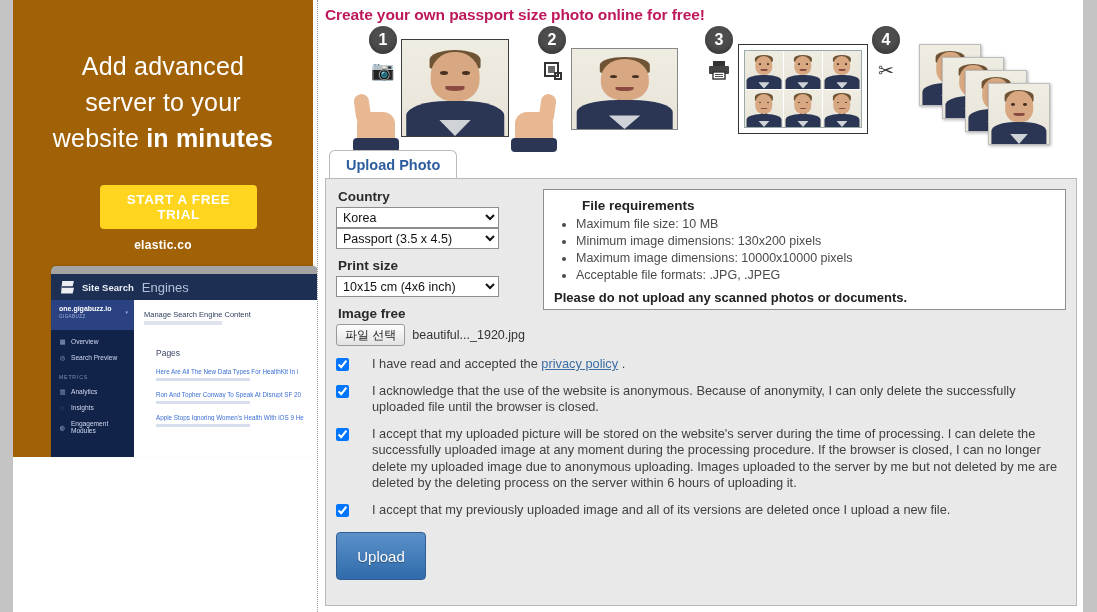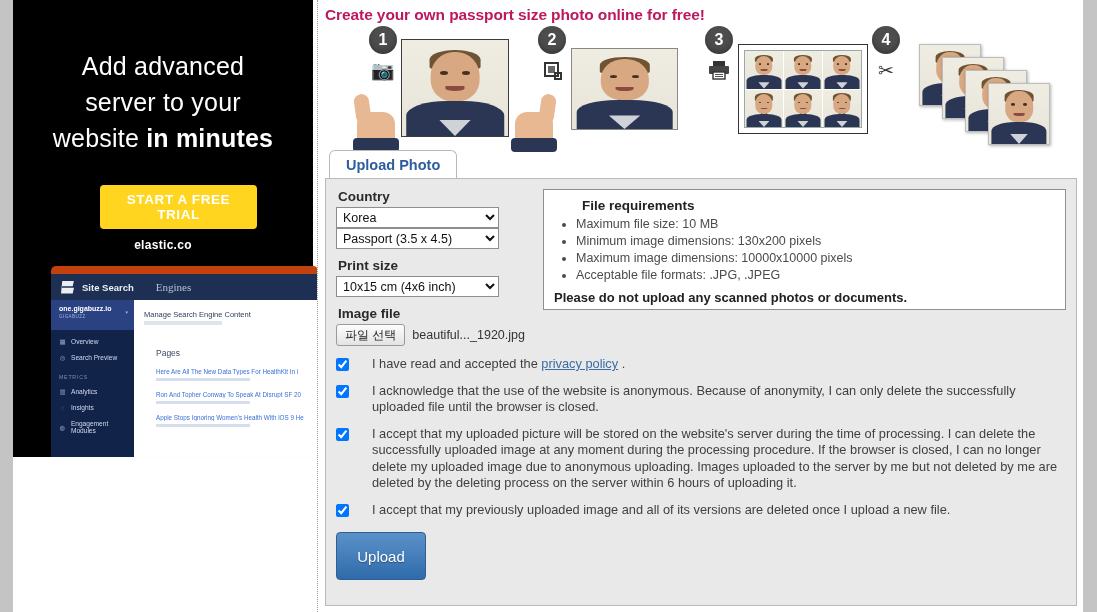--- a/index.html
+++ b/index.html
@@ -28,21 +28,21 @@
 
   
   .ad-col {
     position: absolute; left: 13px; top: 0; width: 305px; height: 612px;
     background: #ffffff;
     border-right: 1px dotted #9a9a9a;
     overflow: hidden;
   }
   .ad-banner {
     position: absolute; left: 0; top: 0; width: 300px; height: 457px;
-    background: #000000;
+    background: #a16207;
   }
   .ad-headline {
     position: absolute; left: 0; top: 48px; width: 300px;
     text-align: center;
     color: #ffffff;
     font-size: 25px;
     line-height: 36px;
     font-weight: 300;
     letter-spacing: 0.2px;
     padding: 0 12px;
@@ -66,40 +66,40 @@
     color: #ffffff;
     font-size: 12px;
     font-weight: 600;
     letter-spacing: 0.3px;
   }
 
   
   .shot {
     position: absolute; left: 38px; top: 266px;
     width: 267px; height: 191px;
-    background: #c2410c;
+    background: #a3a3a3;
     border-top-left-radius: 5px;
     border-top-right-radius: 5px;
     overflow: hidden;
     box-shadow: 0 -1px 3px rgba(0,0,0,0.10);
   }
   .shot-topbar {
     position: absolute; left: 0; top: 8px; width: 267px; height: 26px;
     background: #1d2f52;
     display: flex; align-items: center; gap: 8px;
     padding-left: 10px;
   }
   .shot-logo {
     width: 13px; height: 13px; flex: 0 0 auto;
     background: #ffffff;
     clip-path: polygon(10% 0, 100% 0, 90% 45%, 0 45%, 10% 55%, 100% 55%, 90% 100%, 0 100%);
     opacity: .92;
   }
   .shot-brand { color: #e9eef8; font-size: 9.5px; font-weight: 600; }
-  .shot-nav { color: #b4c1db; font-size: 11px; margin-left: 14px; font-family: Liberation Serif, serif; }
+  .shot-nav { color: #b4c1db; font-size: 13px; margin-left: 0; }
   .shot-side {
     position: absolute; left: 0; top: 34px; width: 83px; height: 157px;
     background: #12234a;
   }
   .shot-acct {
     position: absolute; left: 0; top: 0; width: 83px; height: 30px;
     background: #2a4282;
     padding: 5px 6px 0 8px;
   }
   .shot-acct .nm { color: #ffffff; font-size: 7px; font-weight: 700; }
@@ -599,21 +599,21 @@
 
           <select class="ctl">
             <option>Passport (3.5 x 4.5)</option>
           </select>
 
           <div class="fl-label tight">Print size</div>
           <select class="ctl">
             <option>10x15 cm (4x6 inch)</option>
           </select>
 
-          <div class="fl-label tight">Image file</div>
+          <div class="fl-label tight">Image free</div>
           <div class="filerow">
             <div class="filebtn">파일 선택</div>
             <div class="filename">beautiful..._1920.jpg</div>
           </div>
         </div>
 
         <div class="reqbox">
           <h3>File requirements</h3>
           <ul>
             <li>Maximum file size: 10 MB</li>

